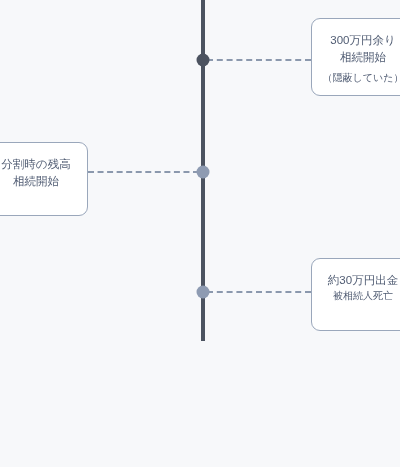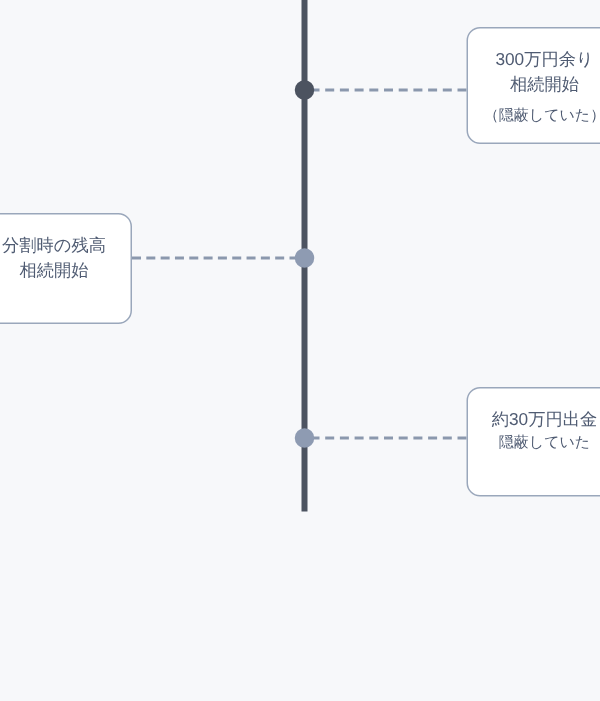--- a/index.html
+++ b/index.html
@@ -127,21 +127,21 @@
       <div class="node" style="top: 60px; background: rgb(76, 83, 96);"></div>
       <div class="connector" style="top: 172px; border-top-color: rgb(139, 152, 173); left: 88px; width: 111px;"></div>
       <div class="card" style="left: -16px; top: 142px; width: 104px; height: 74px; border-color: rgb(154, 167, 187);">
         <span class="card-line primary">分割時の残高</span>
         <span class="card-line primary">相続開始</span>
       </div>
       <div class="node" style="top: 172px; background: rgb(142, 155, 178);"></div>
       <div class="connector" style="top: 292px; border-top-color: rgb(139, 152, 173); left: 207px; width: 104px;"></div>
       <div class="card" style="left: 311px; top: 258px; width: 104px; height: 73px; border-color: rgb(154, 167, 187);">
         <span class="card-line primary">約30万円出金</span>
-        <span class="card-line secondary">隠蔽していた</span>
+        <span class="card-line secondary">被相続人死亡</span>
       </div>
       <div class="node" style="top: 292px; background: rgb(142, 155, 178);"></div>
       <div class="connector" style="top: 406px; border-top-color: rgb(163, 175, 171); left: 88px; width: 111px;"></div>
       <div class="card sage" style="left: -16px; top: 372px; width: 104px; height: 76px; border-color: rgb(169, 181, 177);">
       </div>
       <div class="node" style="top: 406px; background: rgb(143, 160, 155);"></div>
     </div>
 
   <div class="control-panel">
     <span class="control-icon">

